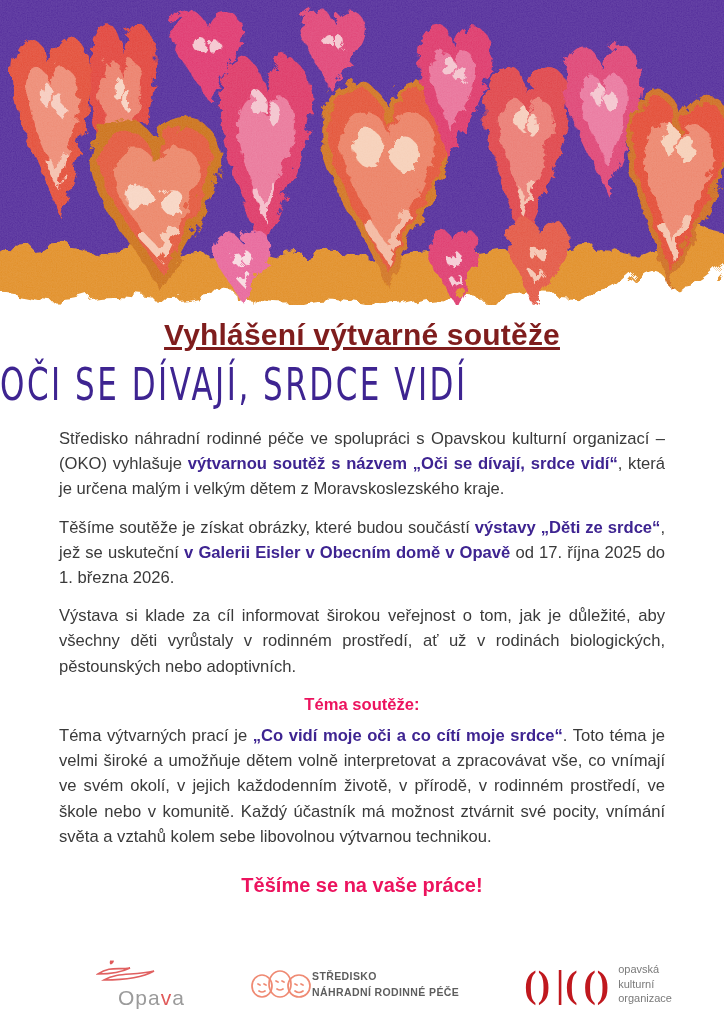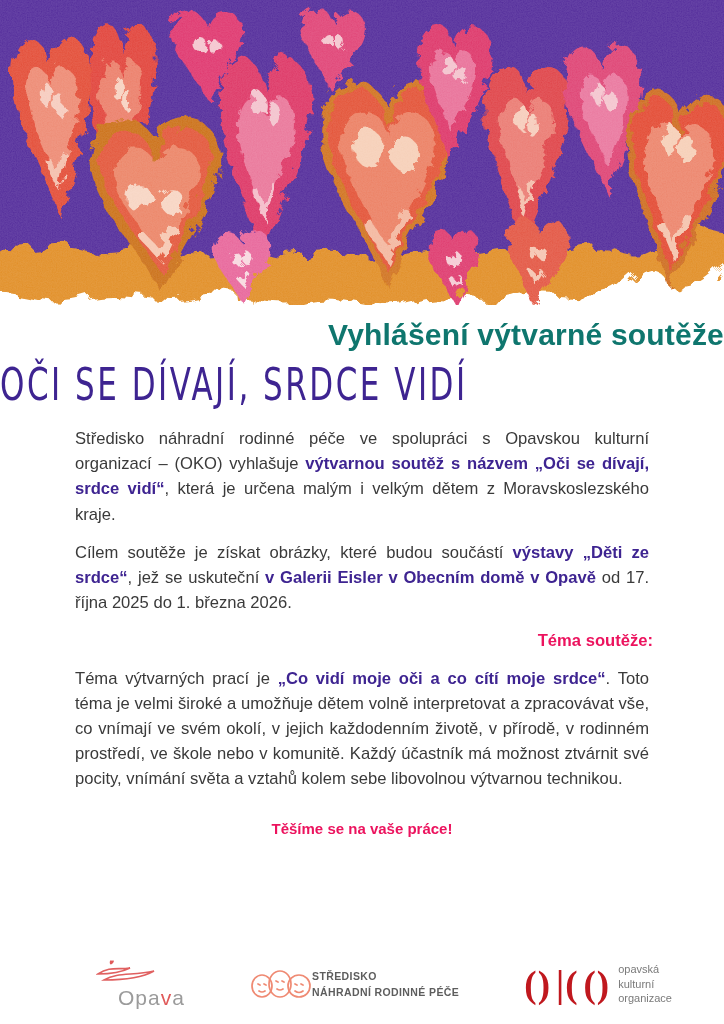--- a/index.html
+++ b/index.html
@@ -2,37 +2,37 @@
 <html><head>
 <meta charset="utf-8">
 <style>
   html,body{margin:0;padding:0;background:#ffffff;}
   body{width:724px;height:1024px;overflow:hidden;font-family:"Liberation Sans",sans-serif;position:relative;}
 
   
   .art-wrap{width:724px;height:305px;overflow:hidden;line-height:0;}
 
   
-  .title{margin:13px 0 2px;text-align:right;font-size:30px;font-weight:700;
-         color:#0f766e;letter-spacing:0.2px;}
+  .title{margin:13px 0 2px;text-align:center;font-size:30px;font-weight:700;
+         color:#7f1d1d;letter-spacing:0.2px;text-decoration:underline;}
   .subtitle{text-align:left;height:58px;margin-top:6px;}
   .subtitle-inner{display:inline-block;font-family:"DejaVu Sans",sans-serif;
          font-size:31px;font-weight:500;color:#3e2491;letter-spacing:2.5px;
          transform:scaleY(1.45);transform-origin:top center;white-space:nowrap;}
 
   
   .content{width:606px;margin:10px auto 0;font-size:16.6px;line-height:25.2px;
          color:#3a3a3a;}
-  .blk{margin:0 16px 13px;text-align:justify;}
-  .blk.heading{margin:12px;text-align:right;}
+  .blk{margin:0 0 13px;text-align:justify;}
+  .blk.heading{margin:6px;text-align:center;}
   .blk.closing{text-align:center;margin:24px 0 0;}
   .run-n{}
   .run-bp{color:#3e2491;font-weight:700;}
   .run-hp{color:#ec135e;font-weight:700;}
-  .run-pc{color:#ec135e;font-weight:700;font-size:15px;}
+  .run-pc{color:#ec135e;font-weight:700;font-size:20px;}
 
   
   .footer{position:absolute;left:0;bottom:14px;width:724px;display:flex;
           align-items:center;justify-content:space-between;
           padding:0 52px 0 70px;box-sizing:border-box;}
   .logo-opava{display:flex;flex-direction:column;align-items:center;}
   .logo-opava .oname{font-size:21px;font-weight:400;letter-spacing:1px;color:#9b9b9b;margin-top:-2px;margin-left:48px;}
   .logo-opava .oname .red{color:#e05a5a;}
   .logo-srnp{display:flex;align-items:center;gap:0;}
   .logo-srnp .txt{font-size:10.5px;font-weight:700;color:#5d5d5d;letter-spacing:0.4px;line-height:1.55;}
@@ -175,21 +175,22 @@
 </svg>
 </div>
 
 <div class="title">Vyhlášení výtvarné soutěže</div>
 <div class="subtitle">
   <span class="subtitle-inner">OČI SE DÍVAJÍ, SRDCE VIDÍ</span>
 </div>
 
 <div class="content" id="content">
     <p class="blk para"><span class="run-n">Středisko náhradní rodinné péče ve spolupráci s Opavskou kulturní organizací – (OKO) vyhlašuje </span><span class="run-bp">výtvarnou soutěž s názvem „Oči se dívají, srdce vidí“</span><span class="run-n">, která je určena malým i velkým dětem z Moravskoslezského kraje.</span></p>
-    <p class="blk para"><span class="run-n">Cílem soutěže je získat obrázky, které budou součástí </span><span class="run-bp">výstavy „Děti ze srdce“</span><span class="run-n">, jež se uskuteční </span><span class="run-bp">v Galerii Eisler v Obecním domě v Opavě</span><span class="run-n"> od 17. října 2025 do 1. března 2026.</span></p>
+    <p class="blk para"><span class="run-n">Těšíme soutěže je získat obrázky, které budou součástí </span><span class="run-bp">výstavy „Děti ze srdce“</span><span class="run-n">, jež se uskuteční </span><span class="run-bp">v Galerii Eisler v Obecním domě v Opavě</span><span class="run-n"> od 17. října 2025 do 1. března 2026.</span></p>
+    <p class="blk para"><span class="run-n">Výstava si klade za cíl informovat širokou veřejnost o tom, jak je důležité, aby všechny děti vyrůstaly v rodinném prostředí, ať už v rodinách biologických, pěstounských nebo adoptivních.</span></p>
     <p class="blk heading"><span class="run-hp">Téma soutěže:</span></p>
     <p class="blk para"><span class="run-n">Téma výtvarných prací je </span><span class="run-bp">„Co vidí moje oči a co cítí moje srdce“</span><span class="run-n">. Toto téma je velmi široké a umožňuje dětem volně interpretovat a zpracovávat vše, co vnímají ve svém okolí, v jejich každodenním životě, v přírodě, v rodinném prostředí, ve škole nebo v komunitě. Každý účastník má možnost ztvárnit své pocity, vnímání světa a vztahů kolem sebe libovolnou výtvarnou technikou.</span></p>
     <p class="blk closing"><span class="run-pc">Těšíme se na vaše práce!</span></p>
   </div>
 
 <div class="footer">
 
   <div class="logo-opava">
     <svg width="62" height="30" viewBox="0 0 62 30" xmlns="http://www.w3.org/2000/svg">
       <path d="M14,6 C 13,3 15,1 16,3 C 17,1 19,3 17,5 C 16,6 15,7 14,6 Z" fill="#e05a5a"></path>

